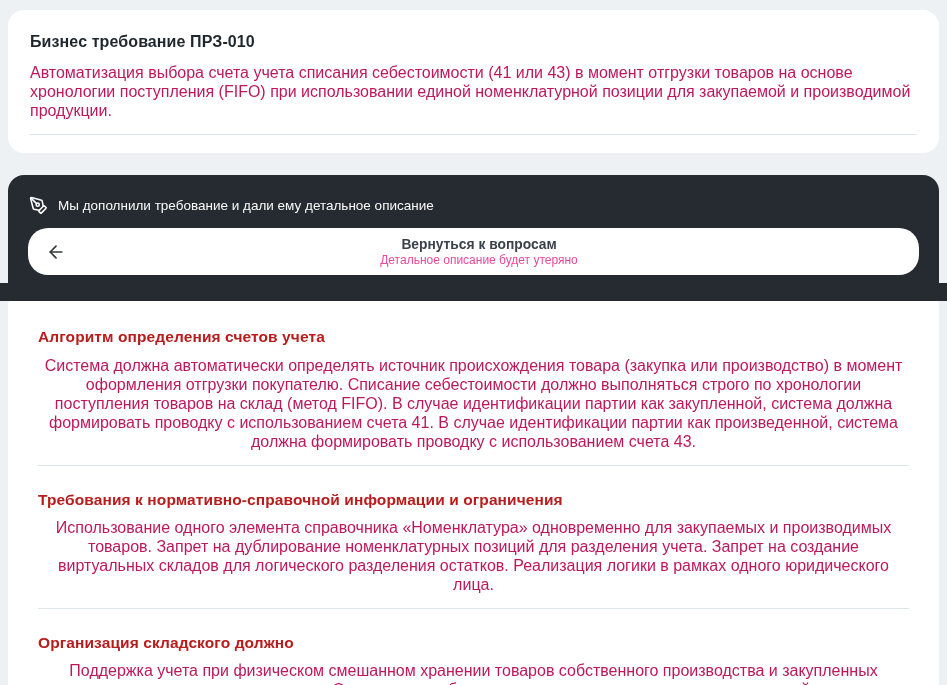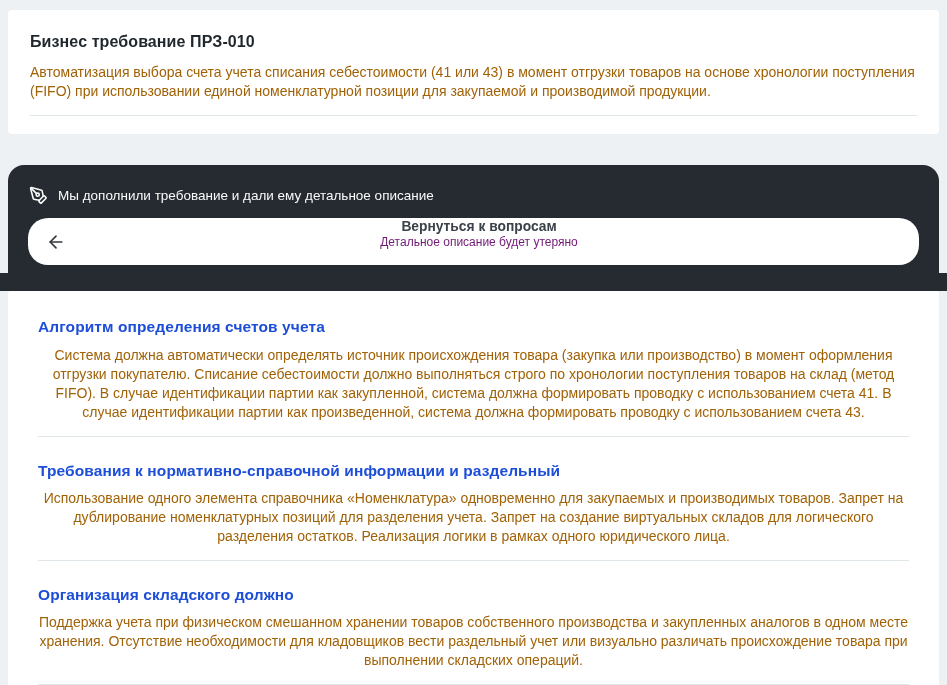--- a/index.html
+++ b/index.html
@@ -8,45 +8,45 @@
     font-family: "Liberation Sans", "DejaVu Sans", sans-serif;
     background: #eef1f4;
     color: #242b31;
     overflow: hidden;
   }
 
   
   .top-card {
     margin: 10px 8px 0;
     background: #ffffff;
-    border-radius: 4px;
+    border-radius: 16px;
     padding: 22px 22px 18px;
   }
   .top-card h1 {
     font-size: 16px;
     line-height: 1.2;
     font-weight: 700;
     color: #1f262c;
     margin-bottom: 12px;
     letter-spacing: .1px;
   }
   .body-text {
-    font-size: 14px;
+    font-size: 16px;
     line-height: 19px;
-    color: #a16207;
+    color: #be185d;
   }
   .divider {
     border: 0;
     border-top: 1px solid #dfe6ea;
     height: 0;
   }
   .top-card .divider { margin-top: 14px; }
 
   
-  .dark-wrap { margin-top: 31px; }
+  .dark-wrap { margin-top: 22px; }
   .dark-card {
     margin: 0 8px;
     background: #262b31;
     border-radius: 16px 16px 0 0;
     padding: 21px 20px 8px;
   }
   .dark-bar {
     height: 18px;
     background: #262b31;
     width: 100%;
@@ -69,32 +69,33 @@
     flex: 1 1 0;
     height: 47px;
     background: #ffffff;
     border: 0;
     border-radius: 20px;
     cursor: pointer;
     position: relative;
     display: flex;
     flex-direction: column;
     align-items: center;
+    justify-content: center;
     font-family: inherit;
     padding-left: 11px;
   }
   .panel-btn .btn-label {
     font-size: 13.8px;
     font-weight: 700;
     color: #3a4149;
     line-height: 17px;
   }
   .panel-btn .btn-sublabel {
     font-size: 12px;
-    color: #701a75;
+    color: #ec4899;
     line-height: 15px;
   }
   .back-arrow {
     position: absolute;
     left: 18px;
     top: 50%;
     transform: translateY(-50%);
     display: flex;
     align-items: center;
   }
@@ -103,21 +104,21 @@
   .content-card {
     margin: 0 8px 7px;
     background: #ffffff;
     border-radius: 3px 3px 16px 16px;
     padding: 26px 30px 25px;
   }
   .section h2 {
     font-size: 15.5px;
     line-height: 1.25;
     font-weight: 700;
-    color: #1d4ed8;
+    color: #b91c1c;
     margin-bottom: 9px;
     letter-spacing: .1px;
   }
   .section p { margin-bottom: 14px; text-align: center; }
   .section .divider { margin-bottom: 24px; }
   .section:last-child .divider { margin-bottom: 0; }
 </style>
 </head>
 <body>
 
@@ -156,21 +157,21 @@
   <div class="dark-bar"></div>
 </div>
 
 <section class="content-card">
   <div class="section">
     <h2>Алгоритм определения счетов учета</h2>
     <p class="body-text">Система должна автоматически определять источник происхождения товара (закупка или производство) в момент оформления отгрузки покупателю. Списание себестоимости должно выполняться строго по хронологии поступления товаров на склад (метод FIFO). В случае идентификации партии как закупленной, система должна формировать проводку с использованием счета 41. В случае идентификации партии как произведенной, система должна формировать проводку с использованием счета 43.</p>
     <hr class="divider">
   </div>
   <div class="section">
-    <h2>Требования к нормативно-справочной информации и раздельный</h2>
+    <h2>Требования к нормативно-справочной информации и ограничения</h2>
     <p class="body-text">Использование одного элемента справочника «Номенклатура» одновременно для закупаемых и производимых товаров. Запрет на дублирование номенклатурных позиций для разделения учета. Запрет на создание виртуальных складов для логического разделения остатков. Реализация логики в рамках одного юридического лица.</p>
     <hr class="divider">
   </div>
   <div class="section">
     <h2>Организация складского должно</h2>
     <p class="body-text">Поддержка учета при физическом смешанном хранении товаров собственного производства и закупленных аналогов в одном месте хранения. Отсутствие необходимости для кладовщиков вести раздельный учет или визуально различать происхождение товара при выполнении складских операций.</p>
     <hr class="divider">
   </div>
 </section>
 

